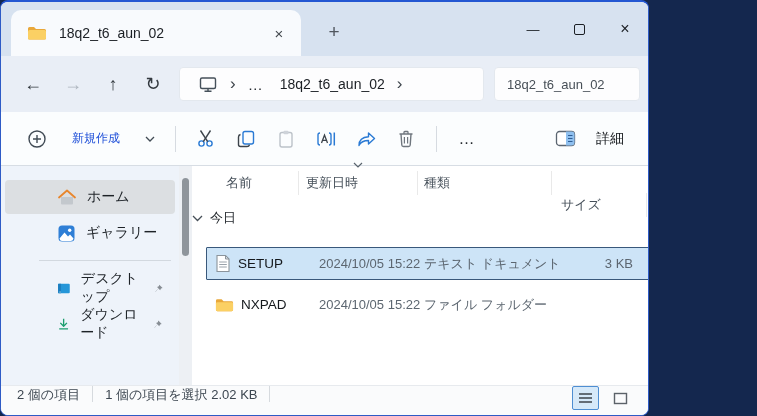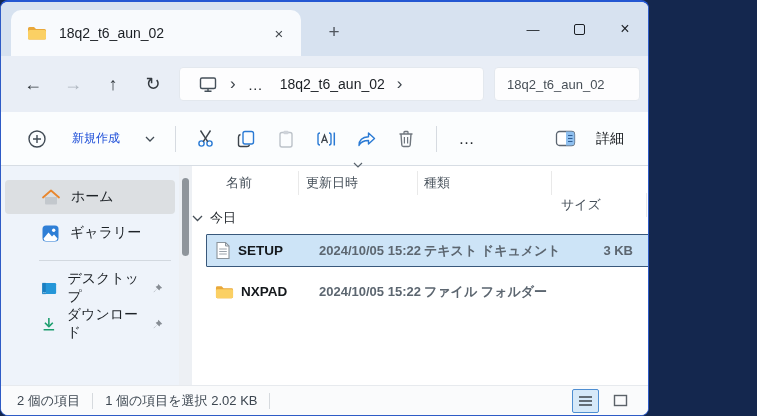--- a/index.html
+++ b/index.html
@@ -34,46 +34,46 @@
   .toolbar { height:54px; background:#fbfdfe; border-bottom:1px solid #d7dde4; display:flex; align-items:center; padding:0 16px; flex:none; }
   .tool-new { display:flex; align-items:center; gap:25px; border:none; background:transparent; height:38px; padding:0 10px; border-radius:4px; font-size:12px; color:#1d4ed8; cursor:pointer; }
   .tool-divider { width:1px; height:26px; background:#d6dbe1; margin:0 10px; }
   .icon-btn { width:40px; height:38px; border:none; background:transparent; border-radius:4px; display:flex; align-items:center; justify-content:center; cursor:pointer; }
   .more-btn { font-size:16px; letter-spacing:1px; color:#24292e; }
   .details-btn { display:flex; align-items:center; gap:20px; border:none; background:transparent; height:38px; padding:0 8px; border-radius:4px; font-size:14px; color:#14181c; cursor:pointer; }
   .chev-svg { display:inline-block; }
   
   .content { flex:1; display:flex; min-height:0; }
   .sidebar { width:178px; background:#eef3fa; padding-top:12px; flex:none; position:relative; }
-  .side-item { height:34px; margin:2px 4px; border-radius:4px; display:flex; align-items:center; padding-left:36px; gap:10px; font-size:14px; color:#1d2227; cursor:pointer; }
+  .side-item { height:34px; margin:2px 4px; border-radius:4px; display:flex; align-items:center; padding-left:52px; gap:10px; font-size:14px; color:#1d2227; cursor:pointer; }
   .side-item.selected { background:#dcdfe2; }
   .side-item .pin { margin-left:auto; margin-right:12px; }
   .side-divider { height:1px; background:#d2d8df; margin:10px 8px 10px 38px; }
   .side-scroll { width:13px; background:#edf0f4; flex:none; position:relative; }
   .side-thumb { position:absolute; top:12px; left:3px; width:7px; height:78px; background:#8f959b; border-radius:4px; cursor:pointer; }
   .main { flex:1; background:#ffffff; min-width:0; display:flex; flex-direction:column; }
   .list-header { height:34px; display:flex; align-items:center; font-size:13px; color:#454f59; flex:none; }
   .hcell { height:24px; display:flex; align-items:center; border-right:1px solid #e9e9e9; position:relative; cursor:pointer; }
   .hcell.c-name { width:107px; padding-left:34px; }
   .hcell.c-date { width:119px; padding-left:7px; }
   .hcell.c-type { width:134px; padding-left:6px; }
   .hcell.c-size { width:95px; padding-left:9px;margin-top:44px; }
   .sort-chev { position:absolute; top:-9px; left:50%; transform:translateX(-50%); }
   .group-row { display:flex; align-items:center; gap:7px; margin-top:9px; font-size:13px; color:#24292e; cursor:pointer; }
-  .rows { margin-top:7px;font-weight:bold; }
+  .rows { margin-top:20px; }
   .file-row { width:482px; height:33px; margin-left:14px; display:flex; align-items:center; border:1px solid transparent; border-radius:1px; font-size:13px; cursor:pointer; }
   .file-row.selected { background:#cde4f7; border-color:#39587b; }
   .cell { white-space:nowrap; overflow:hidden; }
   .cell.name { width:112px; display:flex; align-items:center; gap:7px; padding-left:8px; color:#14181c; font-size:13.5px; }
   .cell.date { width:105px; color:#5c6670; }
   .cell.type { width:150px; color:#5c6670; }
   .cell.size { width:70px; color:#5c6670; text-align:right; padding-right:11px; }
   .file-row + .file-row { margin-top:8px; }
   
-  .statusbar { height:30px; background:#fafbfc; border-top:1px solid #e7eaee; display:flex; align-items:center; padding:0 14px 0 16px; font-size:13px; color:#3c4650; flex:none; }
+  .statusbar { height:30px; background:#fafbfc; border-top:1px solid #e7eaee; display:flex; align-items:flex-start; padding:0 14px 0 16px; font-size:13px; color:#3c4650; flex:none; }
   .status-div { width:1px; height:16px; background:#d6dade; margin:0 12px; }
   .view-btns { margin-left:auto; display:flex; align-items:center; gap:8px; }
   .view-btn { width:27px; height:24px; display:flex; align-items:center; justify-content:center; background:transparent; border:1px solid transparent; border-radius:2px; cursor:pointer; }
   .view-btn.active { background:#d6e9f9; border-color:#4e8ed2; }
 </style>
 </head>
 <body>
 
 <div class="window">
 

